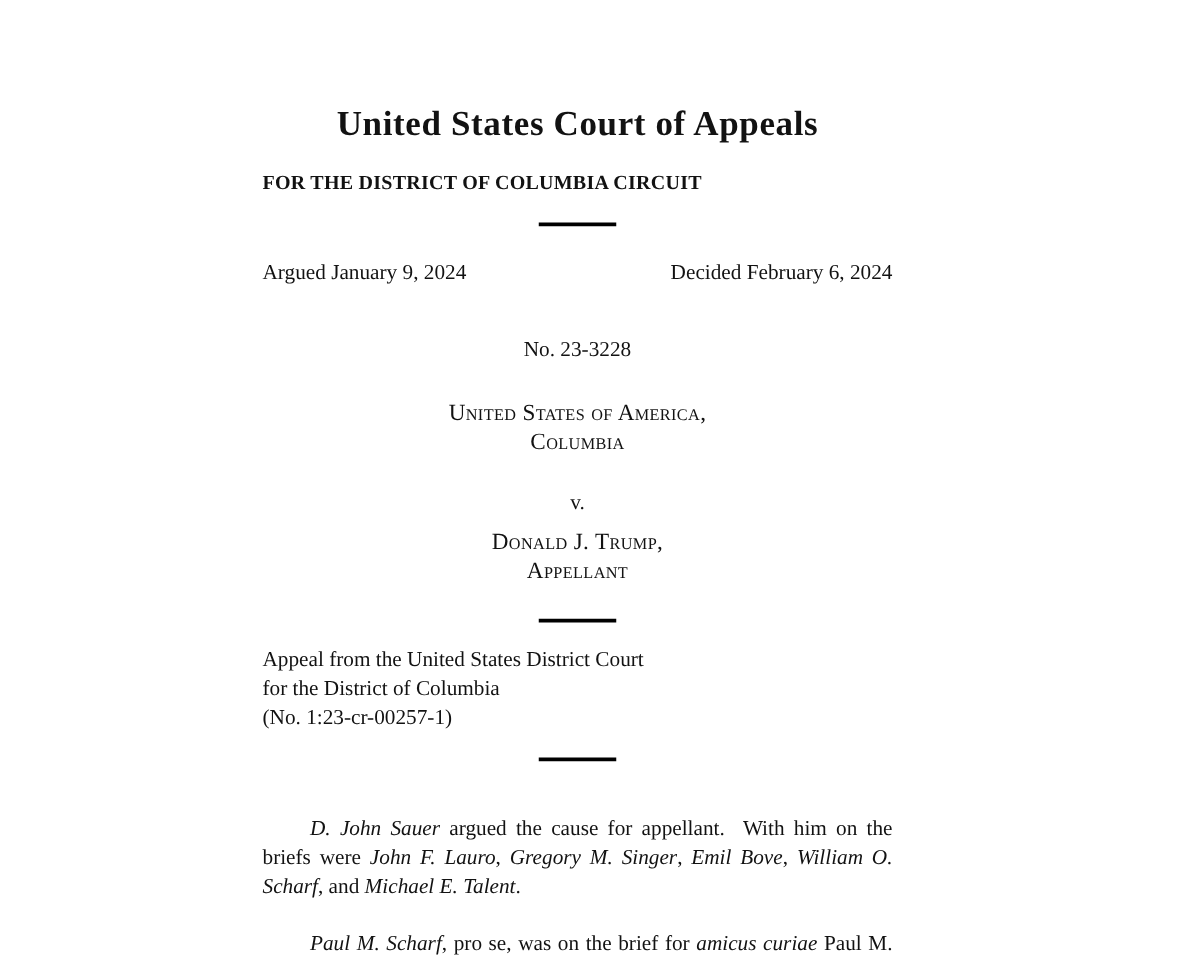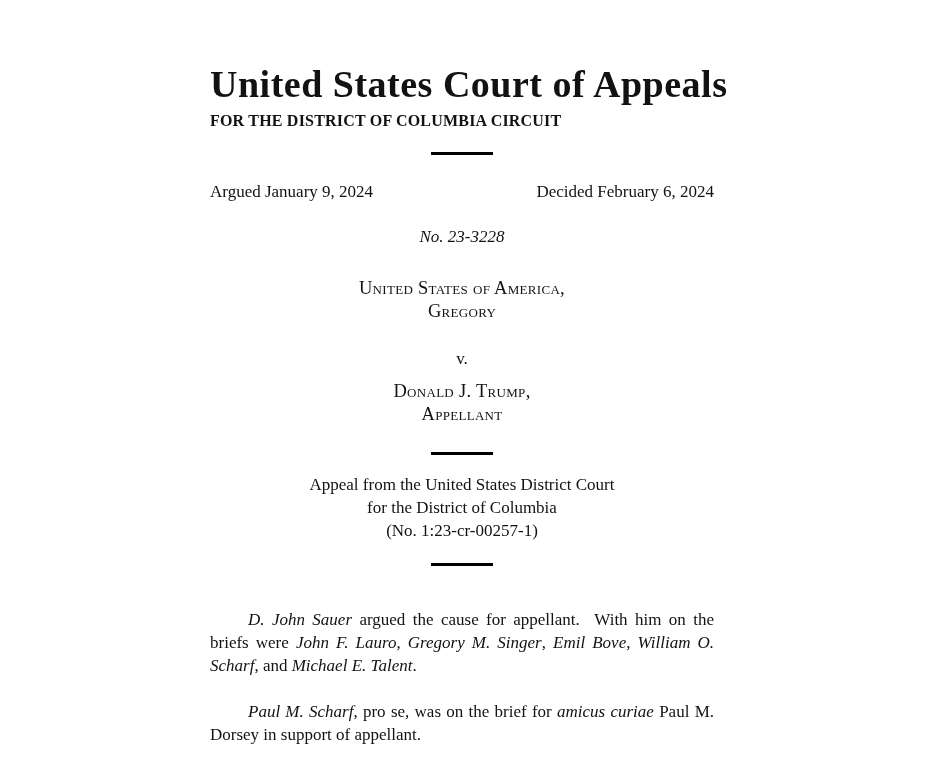--- a/index.html
+++ b/index.html
@@ -13,23 +13,23 @@
   .page {
     width: 504px;
     margin: 0 0 0 210px;
     padding-top: 62px;
     color: #121212;
     font-family: "Liberation Serif", serif;
     font-size: 17px;
     line-height: 23px;
   }
   .court-name {
-    margin: 0;
+    margin: 16px;
     text-align: center;
-    font-size: 38px;
+    font-size: 28px;
     line-height: 44px;
     font-weight: bold;
     letter-spacing: 0.5px;
     white-space: nowrap;
   }
   .court-subtitle {
     margin-top: 6px;
     text-align: left;
     font-size: 16px;
     line-height: 18px;
@@ -44,43 +44,42 @@
     margin: 22px auto 0 auto;
   }
   .divider.after-caption { margin-top: 26px; }
   .divider.after-origin  { margin-top: 21px; }
   .dates-row {
     margin-top: 25px;
     display: flex;
     justify-content: space-between;
   }
   .case-number {
-    margin-top: 22px;
+    margin-top: 39px;
     text-align: center;
-    font-style: italic;
   }
   .caption {
     margin-top: 29px;
     text-align: center;
   }
   .party-name, .party-role {
     font-variant: small-caps;
     font-size: 18.5px;
     line-height: 23px;
     letter-spacing: 0.3px;
     text-align: center;
   }
   .versus {
     margin-top: 24px;
     text-align: center;
   }
   .appellant-block { margin-top: 10px; }
   .appeal-origin {
     margin-top: 18px;
-    text-align: center;
+    text-align: left;
   }
   .body-para {
     margin: 23px 0 0 0;
     text-align: justify;
     text-indent: 38px;
   }
   .body-para.first { margin-top: 42px; }
   .italic { font-style: italic; }
 </style>
 </head>
@@ -97,21 +96,21 @@
   <div class="dates-row">
     <span>Argued January 9, 2024</span>
     <span>Decided February 6, 2024</span>
   </div>
 
   <div class="case-number">No. 23-3228</div>
 
   <div class="caption">
     <div class="appellee-block">
       <div class="party-name">United States of America,</div>
-      <div class="party-role">Gregory</div>
+      <div class="party-role">Columbia</div>
     </div>
 
     <div class="versus">v.</div>
 
     <div class="appellant-block">
       <div class="party-name">Donald J. Trump,</div>
       <div class="party-role">Appellant</div>
     </div>
   </div>
 

